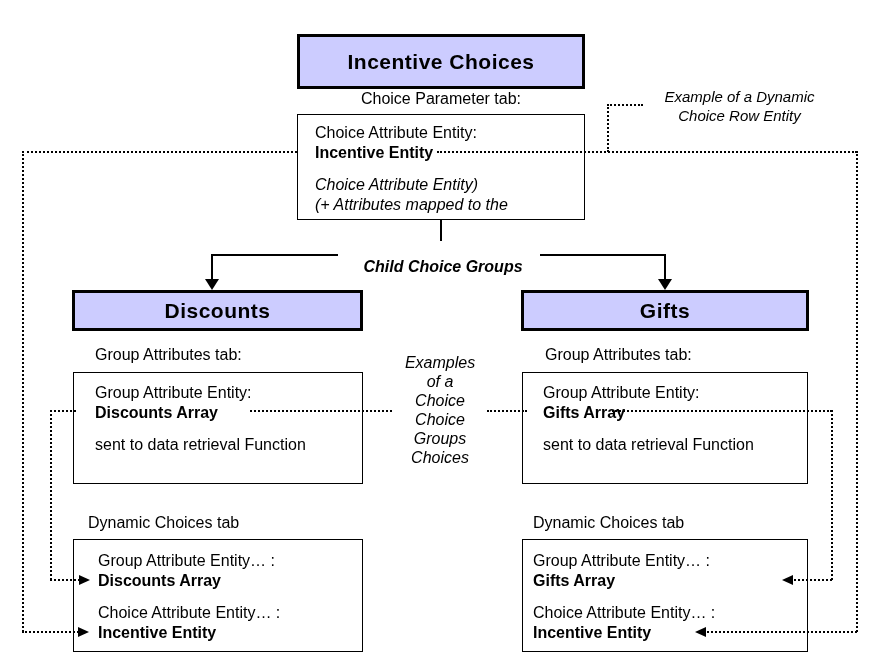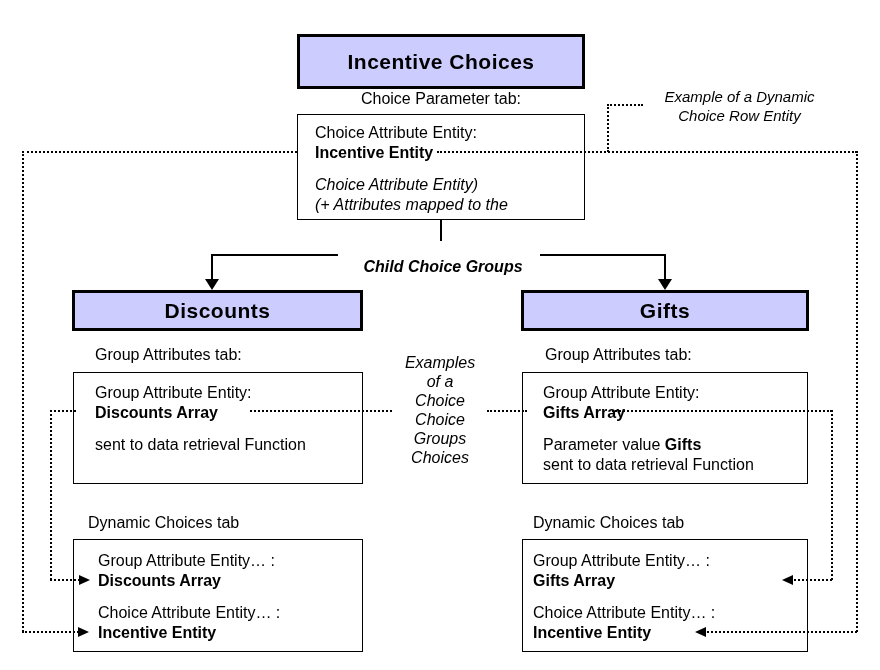--- a/index.html
+++ b/index.html
@@ -88,21 +88,20 @@
     <div class="b">Discounts Array</div>
     <div class="sp12"></div>
     <div>sent to data retrieval Function</div>
   </div>
 
   <div class="abs lbl" style="left:545px; top:346px;">Group Attributes tab:</div>
   <div class="abs wbox" style="left:522px; top:372px; width:286px; height:112px; padding:10px 0 0 20px;">
     <div>Group Attribute Entity:</div>
     <div class="b">Gifts Array</div>
     <div class="sp12"></div>
-    <div><span>Parameter value </span><span class="b">Gifts</span></div>
     <div>sent to data retrieval Function</div>
   </div>
 
   <div class="abs ann" style="left:385px; top:353px; width:110px; font-size:16px;">
     <div>Examples</div>
     <div>of a</div>
     <div>Choice</div>
     <div>Choice</div>
     <div>Groups</div>
     <div>Choices</div>

